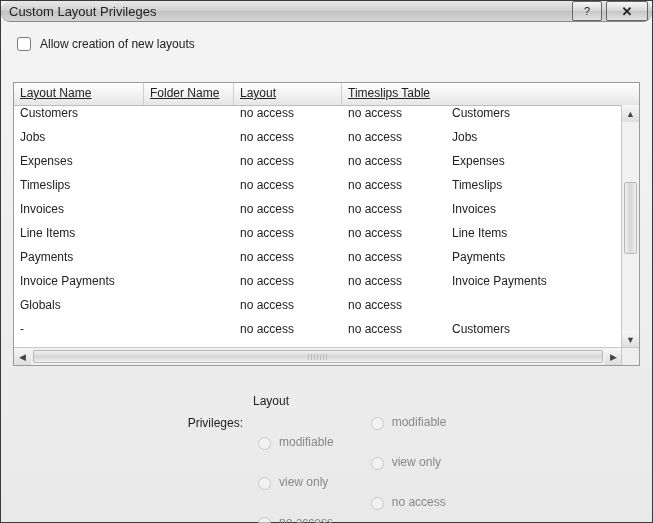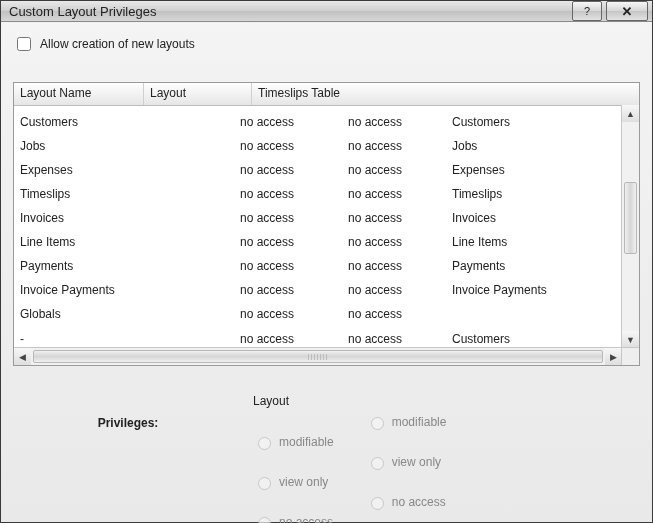--- a/index.html
+++ b/index.html
@@ -20,20 +20,21 @@
     flex-direction: column;
     box-shadow: 0 0 4px rgba(0,0,0,0.5);
   }
   .titlebar {
     height: 28px;
     background: linear-gradient(#e8e8e8, #d0d0d0 48%, #c2c2c2 52%, #d6d6d6);
     border-bottom: 1px solid #888;
     display: flex;
     align-items: center;
     padding: 0 4px 0 8px;
+    border-radius: 9px;
   }
   .titlebar .title {
     flex: 1;
     font-size: 13px;
     color: #222;
   }
   .titlebar .tb-btn {
     width: 28px;
     height: 18px;
     margin-left: 4px;
@@ -85,39 +86,40 @@
     flex: 0 0 auto;
   }
   .th {
     border-right: 1px solid #cfcfcf;
     padding: 3px 6px;
     box-sizing: border-box;
     font-weight: normal;
     color: #222;
     white-space: nowrap;
     overflow: hidden;
+    text-decoration: underline;
   }
   .col-layout-name { width: 130px; }
   .col-folder { width: 90px; }
   .col-layout { width: 108px; }
   .col-records { width: 104px; }
   .col-assoc { flex: 1; border-right: none; }
   .tbody-viewport {
     flex: 1;
     overflow: hidden;
     position: relative;
   }
   .tbody {
     position: absolute;
     left: 0; right: 0;
   }
   .tr {
     display: flex;
     height: 24px;
-    align-items: flex-end;
+    align-items: flex-start;
   }
   .tr:not(:last-child) .td {
     border-bottom: 1px dotted transparent;
   }
   .td {
     padding: 0 6px;
     box-sizing: border-box;
     white-space: nowrap;
     overflow: hidden;
   }
@@ -202,23 +204,22 @@
   }
 
   .privileges-area {
     display: flex;
     align-items: flex-start;
     gap: 10px;
     padding-top: 4px;
   }
   .priv-label-col {
     width: 230px;
-    text-align: center;
+    text-align: right;
     padding-top: 22px;
-    font-weight: bold;
   }
   .priv-cols {
     display: flex;
     gap: 32px;
   }
   .priv-col {
     display: flex;
     flex-direction: column;
     gap: 4px;
   }
@@ -274,20 +275,21 @@
   <div class="client">
 
     <label class="check-row">
       <input type="checkbox" style="">
       <span>Allow creation of new layouts</span>
     </label>
 
     <div class="table-wrap">
       <div class="thead">
         <div class="th col-layout-name">Layout Name</div>
+        <div class="th col-folder">Folder Name</div>
         <div class="th col-layout">Layout</div>
         <div class="th col-assoc">Timeslips Table</div>
       </div>
       <div class="tbody-viewport">
         <div class="tbody" id="tbody">
             <div class="tr">
               <div class="td col-layout-name">Customers</div>
               <div class="td col-folder"></div>
               <div class="td col-layout">no access</div>
               <div class="td col-records">no access</div>

